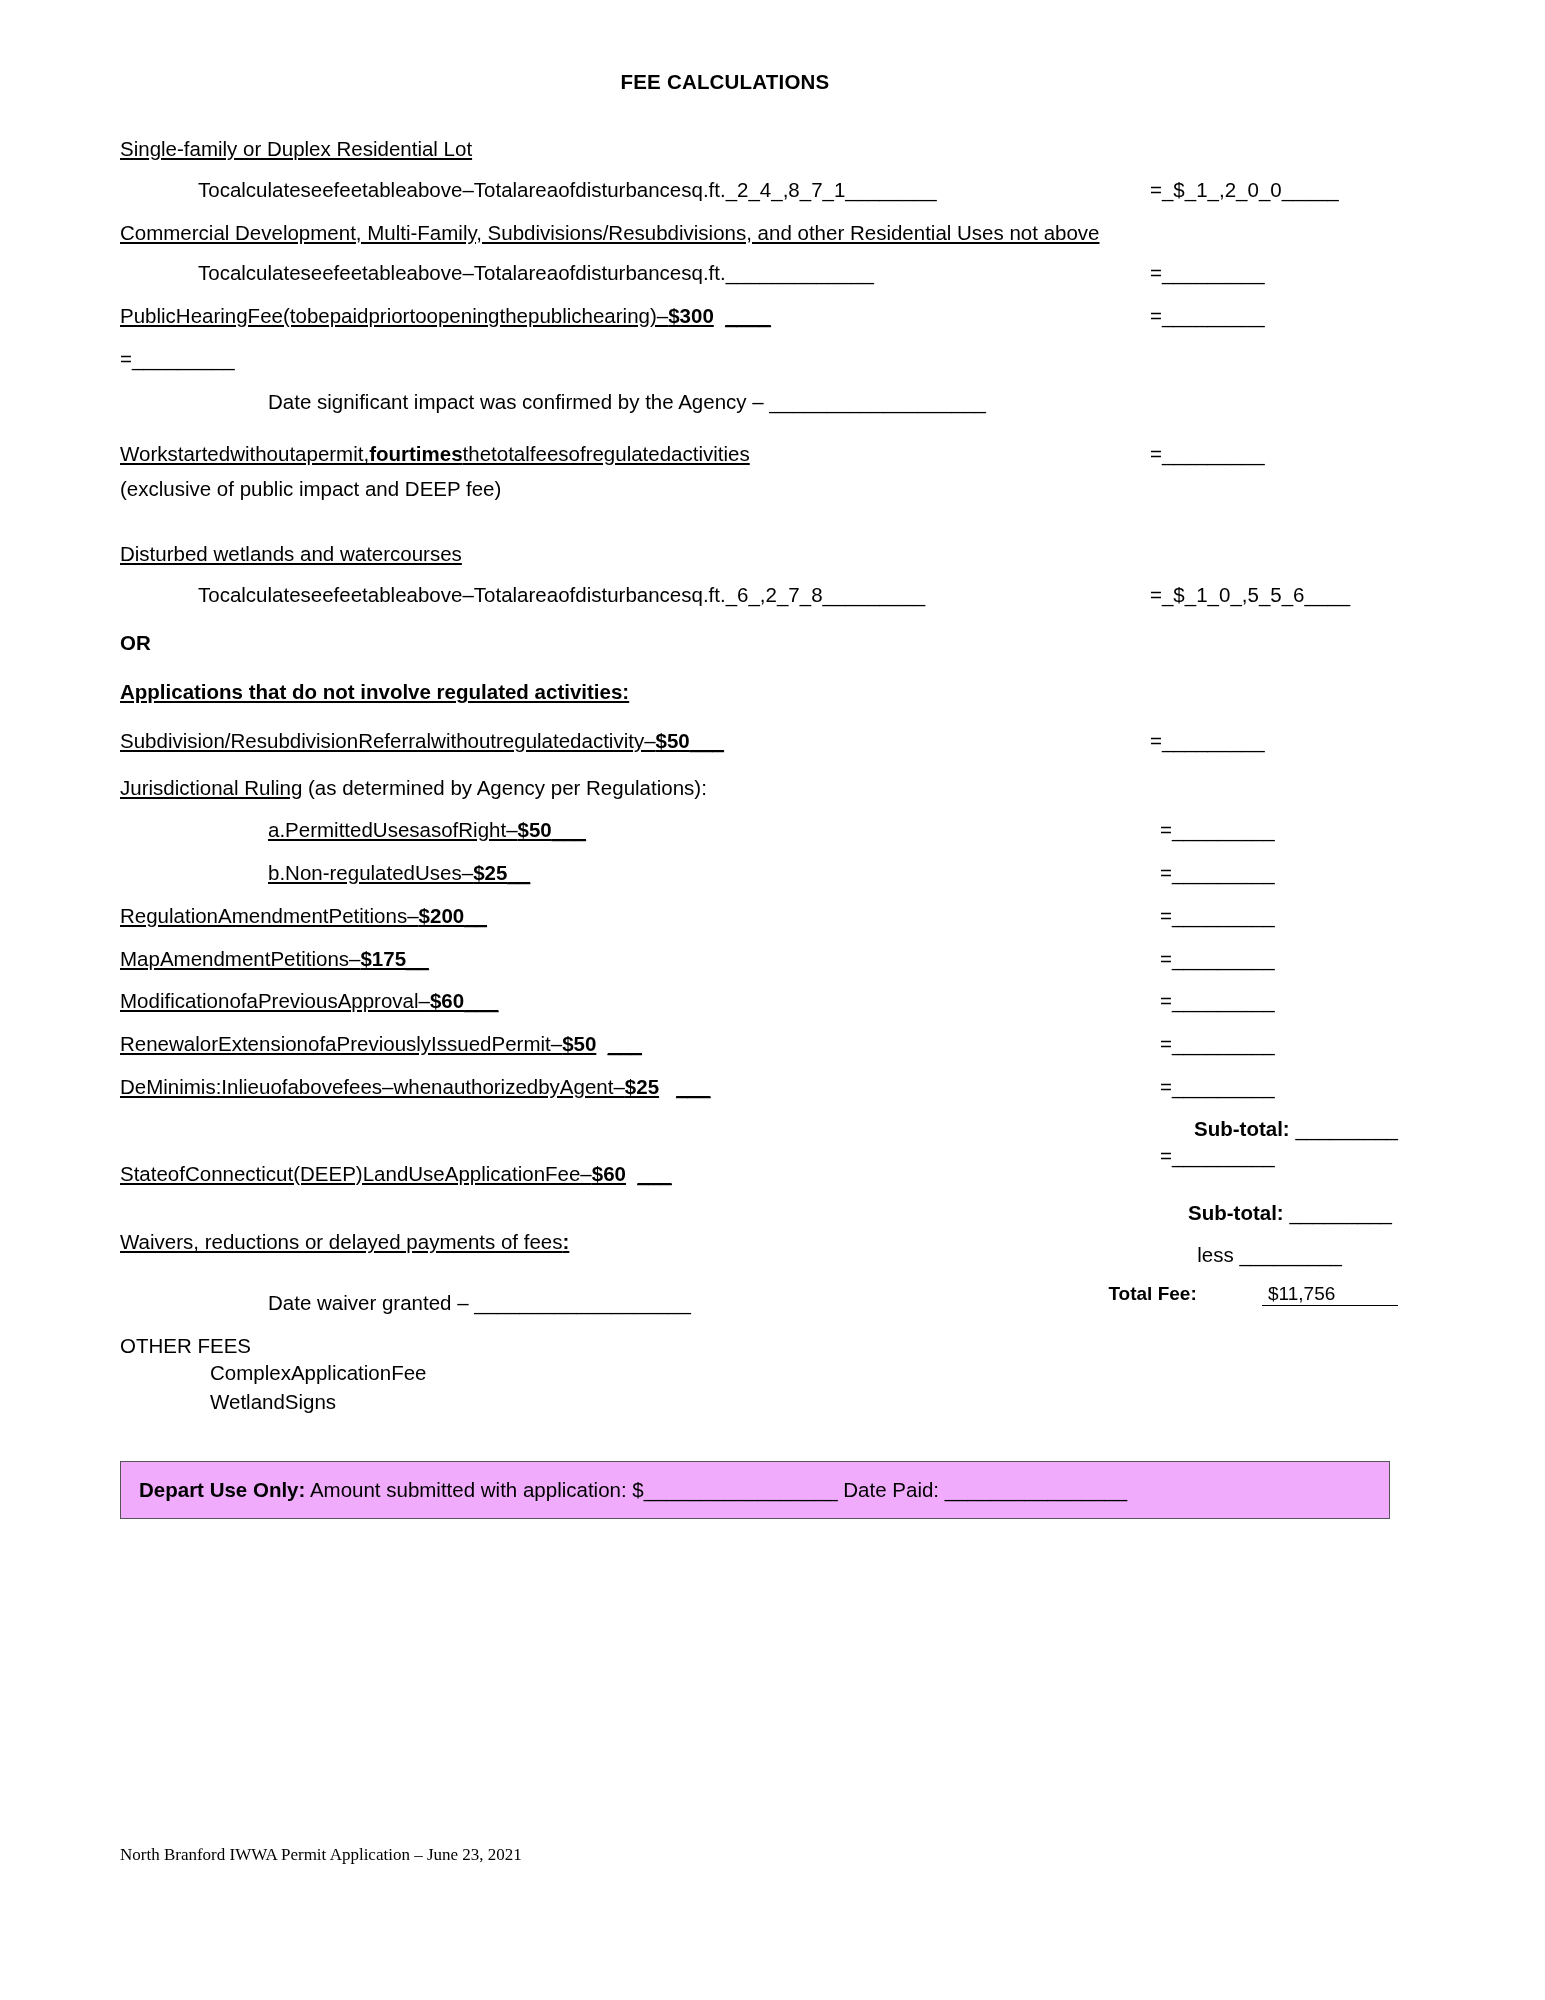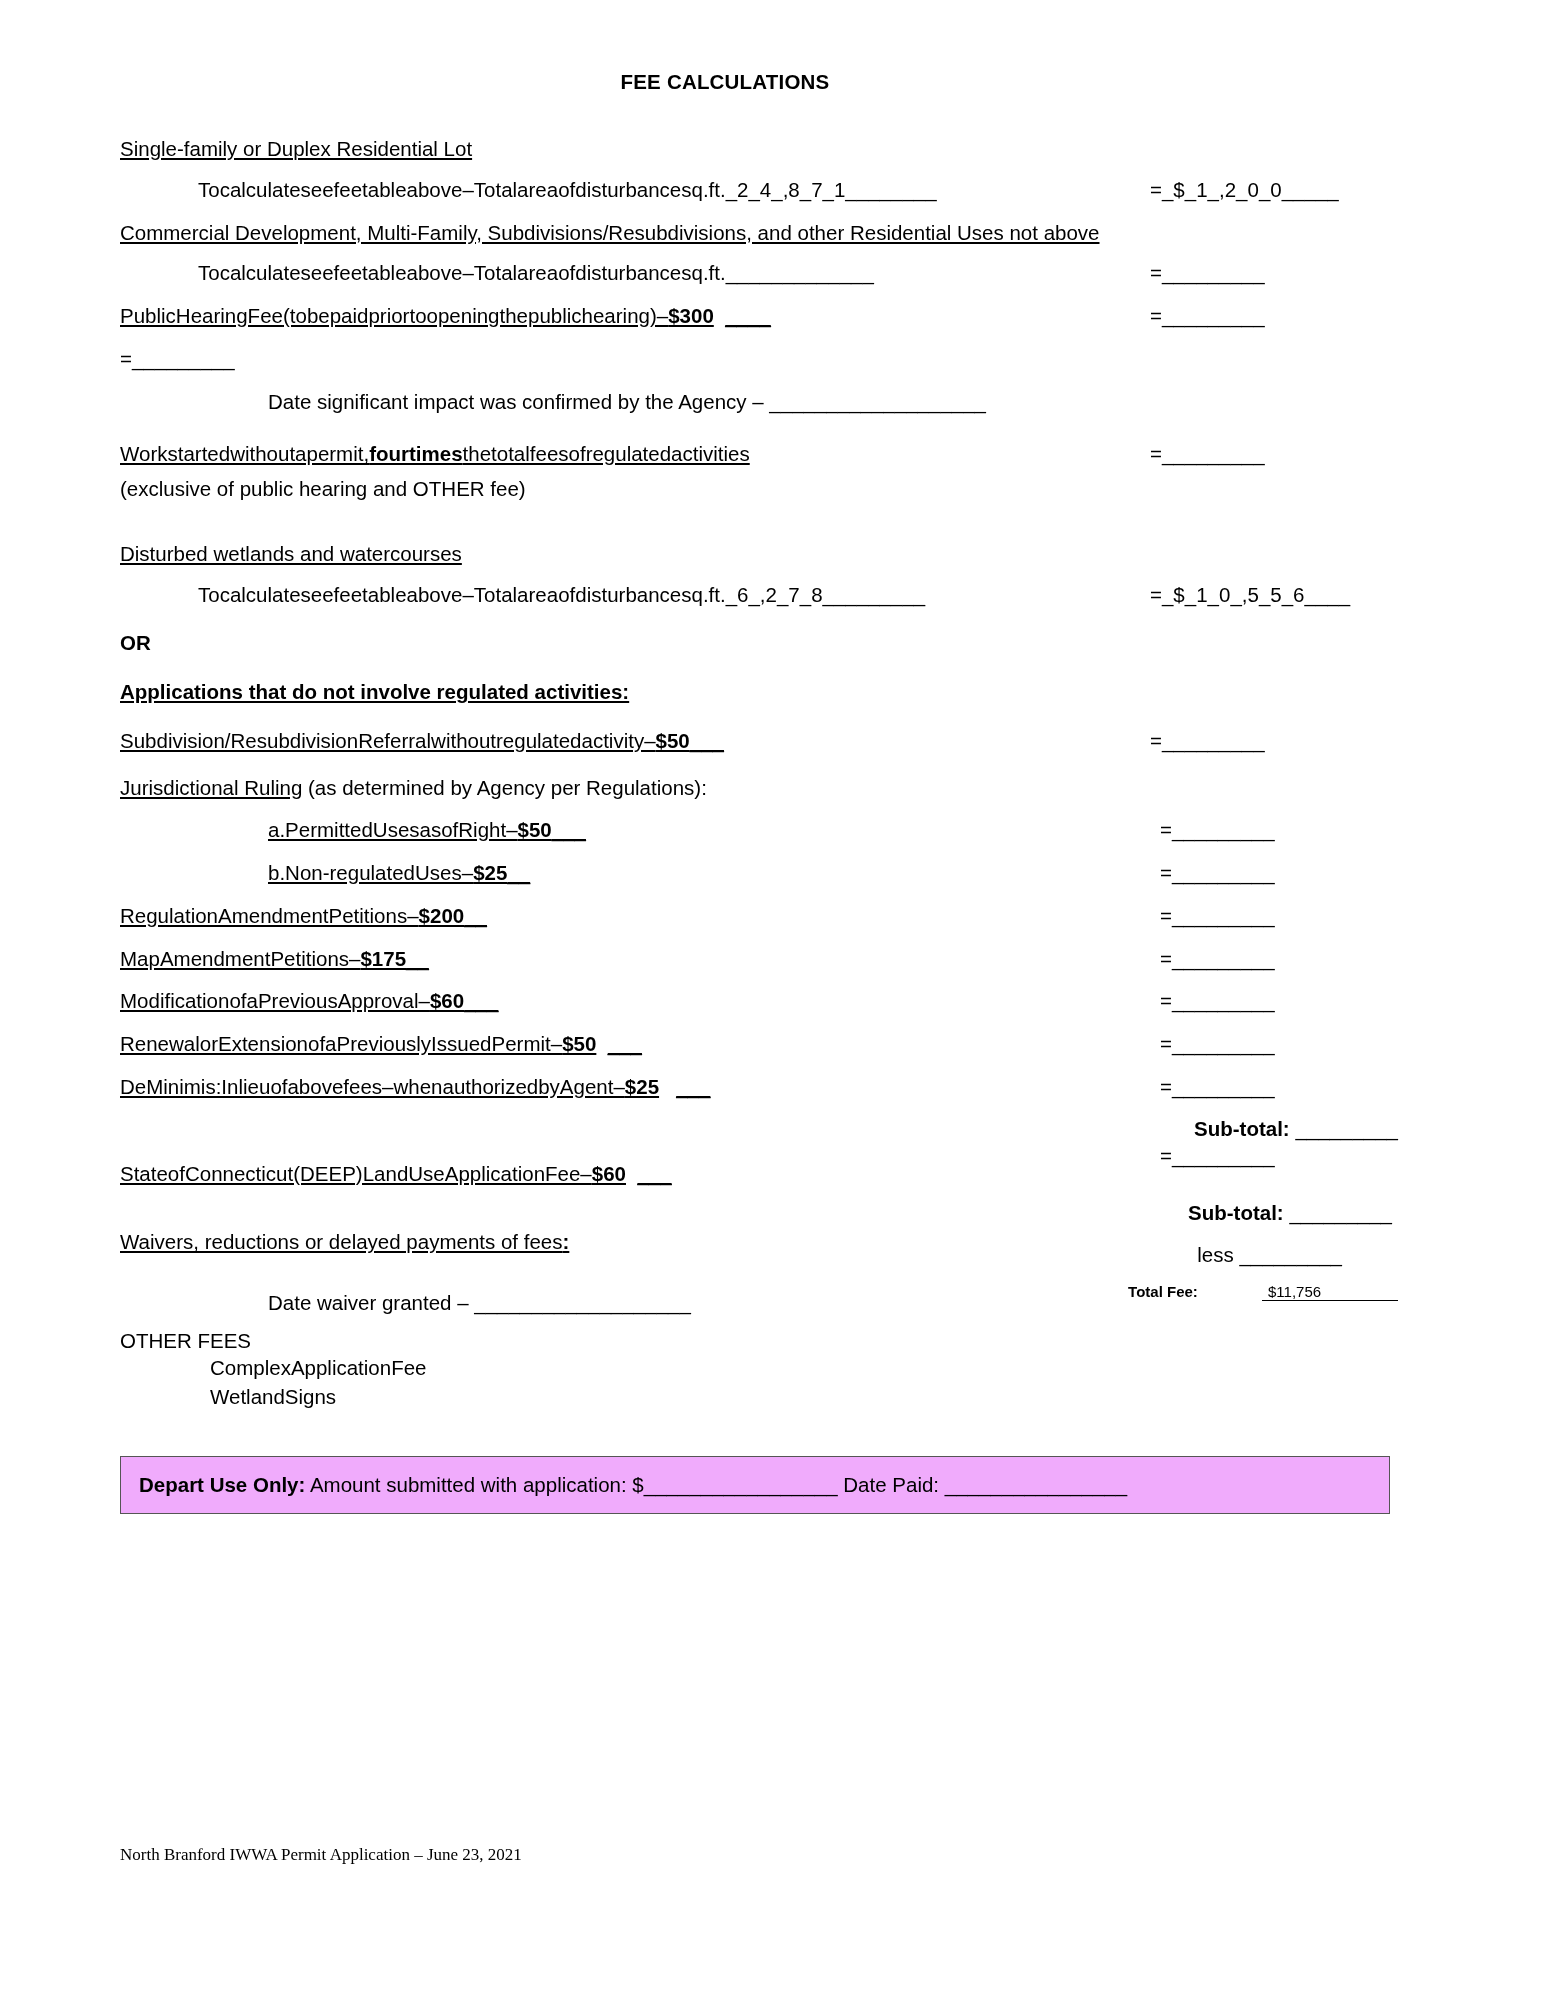--- a/index.html
+++ b/index.html
@@ -74,21 +74,21 @@
   .less-row {
     display: flex;
     justify-content: flex-end;
     font-size: 20.5px;
     margin-bottom: 6px;
     padding-right: 108px;
   }
   .totalfee-row {
     display: flex;
     justify-content: flex-end;
-    font-size: 15px;
+    font-size: 19px;
     padding-right: 52px;
     align-items: center;
     gap: 30px;
   }
   .total-val {
     border-bottom: 1.5px solid #000;
     display: inline-block;
     min-width: 130px;
     text-align: left;
     padding-left: 6px;
@@ -147,21 +147,21 @@
     </div>
 
     <div class="heading indent2" style="margin-bottom:22px">Date significant impact was confirmed by the Agency – ___________________</div>
 
     <div class="row" style="margin-bottom:4px">
       <div class="left tight">
         <span class="u">Workstartedwithoutapermit,</span><span class="u b">fourtimes</span><span class="u">thetotalfeesofregulatedactivities</span>
       </div>
       <div class="right" style="width:300px">=_________</div>
     </div>
-    <div class="heading" style="margin-bottom:34px">(exclusive of public hearing and OTHER fee)</div>
+    <div class="heading" style="margin-bottom:34px">(exclusive of public impact and DEEP fee)</div>
 
     <div class="heading u">Disturbed wetlands and watercourses</div>
     <div class="row">
       <div class="left indent1">Tocalculateseefeetableabove–Totalareaofdisturbancesq.ft._6_,2_7_8_________</div>
       <div class="right" style="width:300px">=_$_1_0_,5_5_6____</div>
     </div>
 
     <div class="heading b" style="margin-top:18px">OR</div>
 
     <div class="heading b u" style="margin-top:18px">Applications that do not involve regulated activities:</div>

